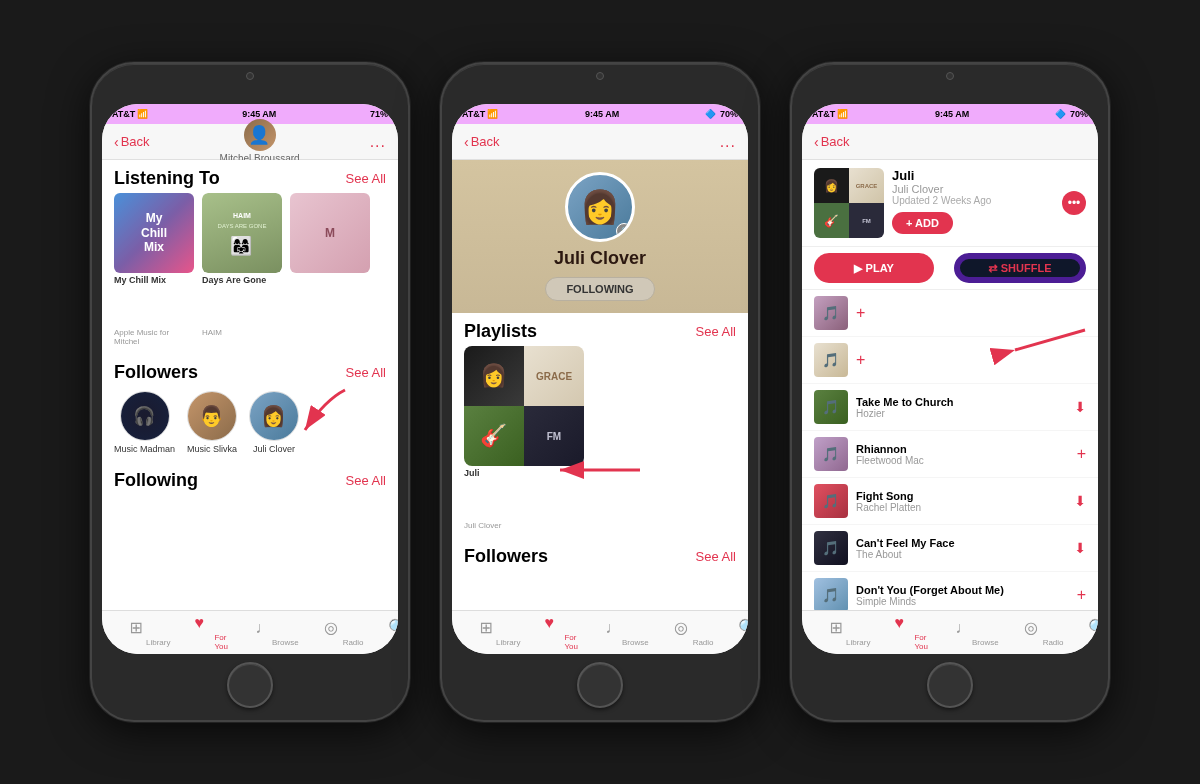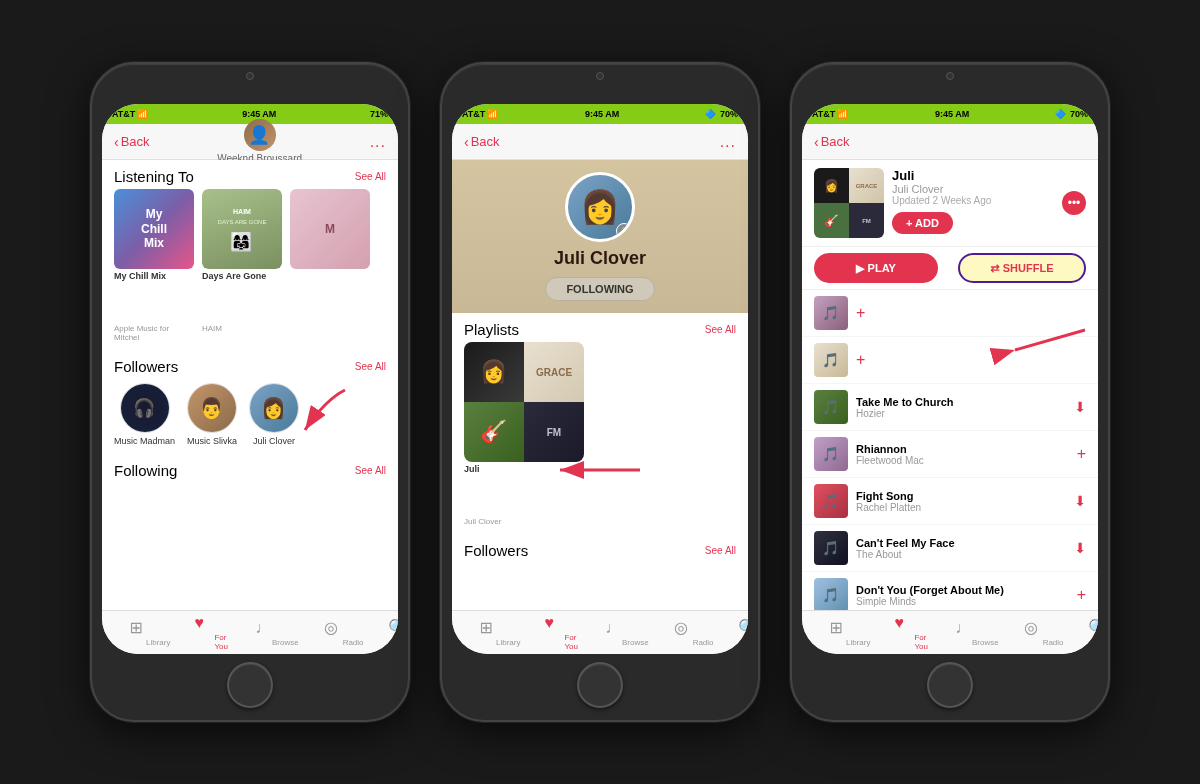--- a/index.html
+++ b/index.html
@@ -61,21 +61,21 @@
       margin-top: 20px;
       overflow: hidden;
       position: relative;
       display: flex;
       flex-direction: column;
     }
 
     
     .status-bar {
       height: 20px;
-      background: #84cc16;
+      background: #f0abfc;
       display: flex;
       align-items: center;
       justify-content: space-between;
       padding: 0 10px;
       font-size: 9px;
       font-weight: 600;
       flex-shrink: 0;
     }
     .status-left { display: flex; align-items: center; gap: 2px; }
     .status-right { display: flex; align-items: center; gap: 3px; }
@@ -168,22 +168,22 @@
       overflow: hidden;
     }
     .p1-username { font-size: 10px; color: #666; margin-top: 2px; }
 
     .section-header {
       display: flex;
       justify-content: space-between;
       align-items: center;
       padding: 8px 12px 4px;
     }
-    .section-title { font-size: 15px; font-weight: 400; color: #000; }
-    .see-all { font-size: 10px; color: #e2344f; font-weight: 500; }
+    .section-title { font-size: 18px; font-weight: 700; color: #000; }
+    .see-all { font-size: 13px; color: #e2344f; font-weight: 500; }
 
     .albums-row {
       display: flex;
       gap: 8px;
       padding: 0 12px 8px;
       overflow: hidden;
     }
     .album-card { width: 80px; flex-shrink: 0; }
     .album-art {
       width: 80px;
@@ -387,22 +387,22 @@
       align-items: center;
       justify-content: center;
       color: white;
       font-size: 11px;
       font-weight: 700;
       gap: 4px;
     }
     .p3-shuffle-btn {
       flex: 1;
       height: 30px;
-      background: #fef9c3;
-      border: 2px solid #4c1d95;
+      background: #0f172a;
+      border: 6px solid #4c1d95;
       border-radius: 20px;
       display: flex;
       align-items: center;
       justify-content: center;
       color: #e2344f;
       font-size: 11px;
       font-weight: 700;
       gap: 4px;
     }
 
@@ -474,21 +474,21 @@
 
     <div class="nav-bar">
       <div class="back-btn">
         <span class="back-chevron">‹</span>
         <span>Back</span>
       </div>
       <div style="display:flex;flex-direction:column;align-items:center;">
         <div class="p1-avatar">
           <span style="font-size:18px;">👤</span>
         </div>
-        <span class="p1-username">Weeknd Broussard</span>
+        <span class="p1-username">Mitchel Broussard</span>
       </div>
       <div class="nav-more">...</div>
     </div>
 
     <div class="content">
 
       <div class="section-header">
         <span class="section-title">Listening To</span>
         <span class="see-all">See All</span>
       </div>

